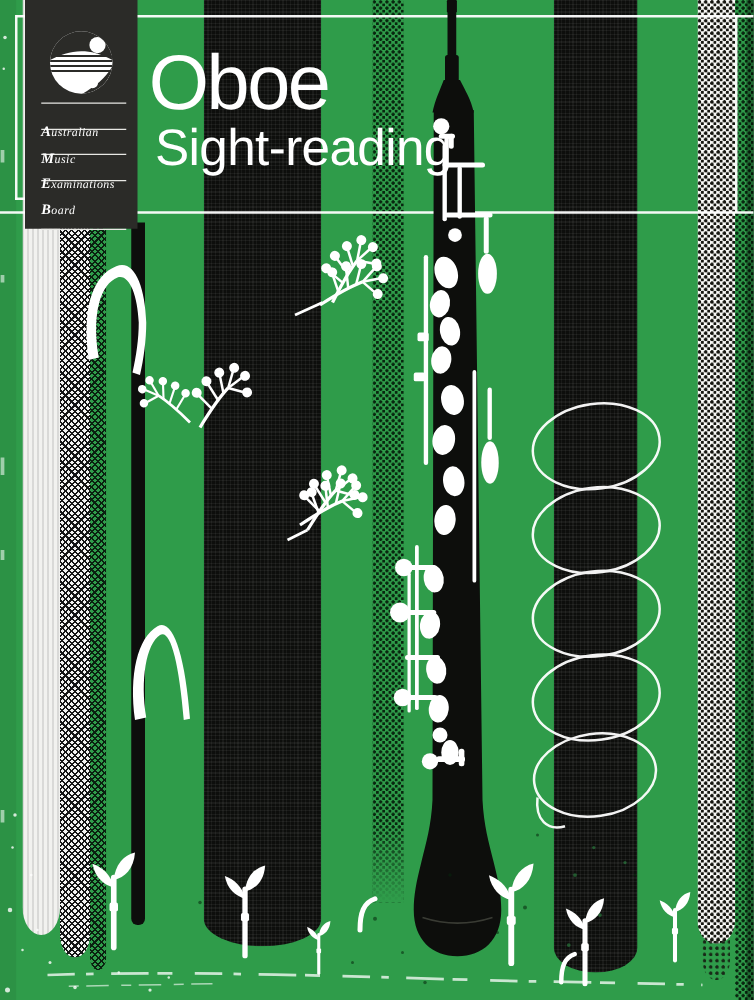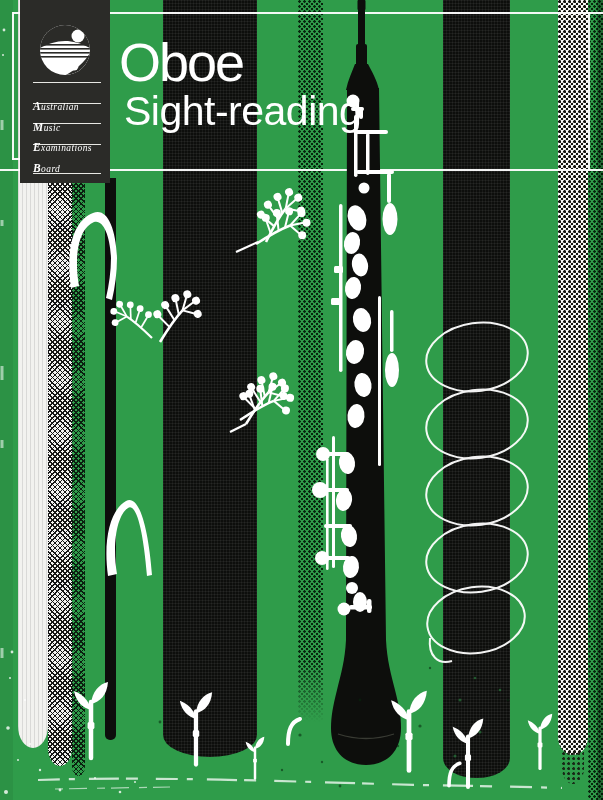--- a/index.html
+++ b/index.html
@@ -86,27 +86,27 @@
   
   .art{left:0;top:0;z-index:3;}
 
   
   .ameb-box{left:20px;top:0;width:90px;height:183px;background:#2B2B28;z-index:5;}
   .ameb-logo{position:absolute;left:19px;top:24px;}
   .ameb-words{position:absolute;left:13px;top:82px;width:68px;color:#fff;}
   .ameb-row{border-top:1.4px solid #E8E8E4;height:20.6px;padding-top:17px;
     font-family:"Liberation Serif", serif;font-style:italic;font-size:9.5px;
     letter-spacing:.4px;white-space:nowrap;}
-  .ameb-row:last-child{border-bottom:1.4px solid #E8E8E4;height:30px;}
+  .ameb-row:last-child{border-bottom:1.4px solid #E8E8E4;height:40px;}
   .ameb-row .cap{font-weight:bold;font-size:11.5px;font-style:italic;}
 
   
   .title-block{left:119px;top:38px;z-index:6;color:#fff;}
   .title-block h1{
-    margin:0;font-size:54px;line-height:.92;font-weight:400;letter-spacing:-2px;
+    margin:0;font-size:62px;line-height:.92;font-weight:400;letter-spacing:-2px;
     font-family:"Liberation Sans", sans-serif;
   }
   .title-block .subtitle{
     margin:0 0 0 5px;font-size:41px;font-weight:400;letter-spacing:-.5px;
   }
 </style>
 </head>
 <body>
 
 <div class="cover">

